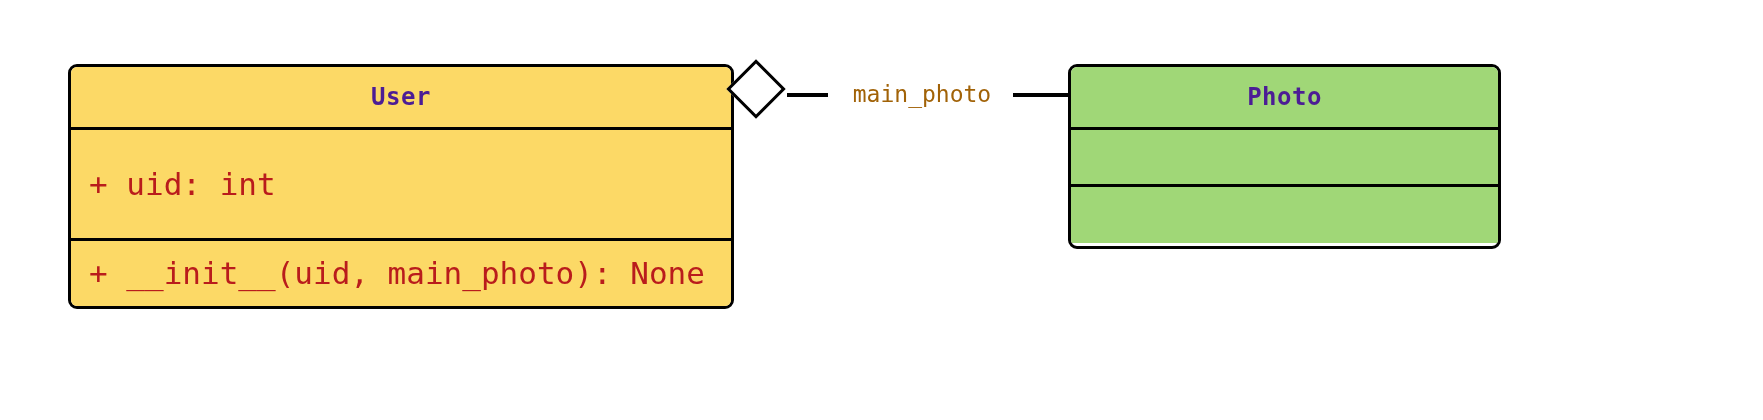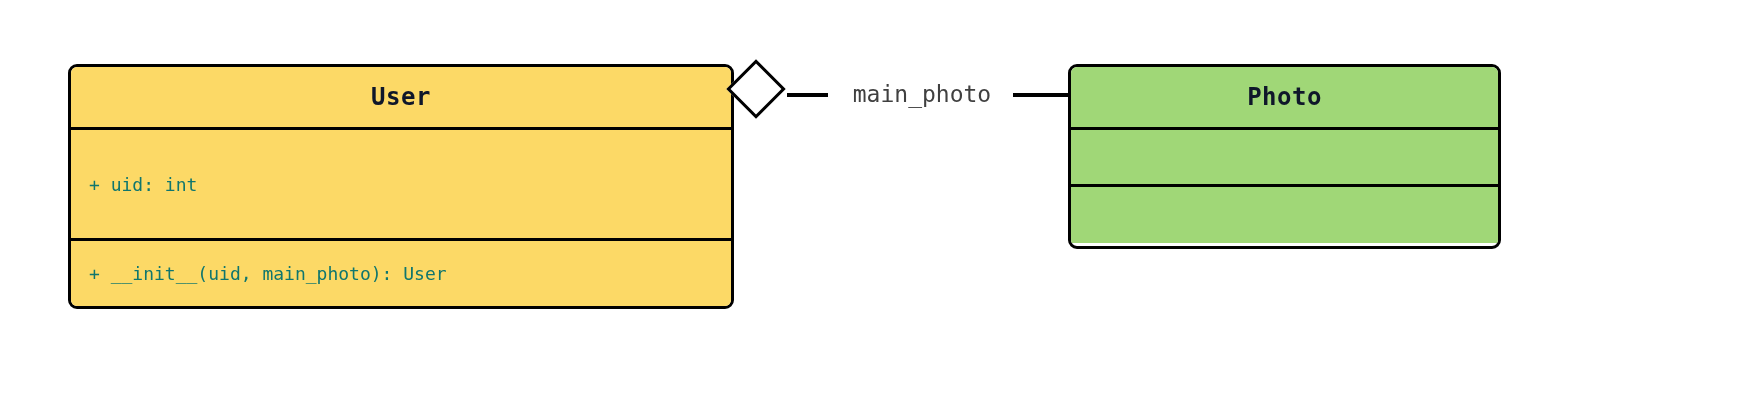--- a/index.html
+++ b/index.html
@@ -36,33 +36,33 @@
   }
   .uml-compartment + .uml-compartment {
     border-top: 3px solid #000000;
   }
   .uml-title {
     display: flex;
     align-items: center;
     justify-content: center;
     font-weight: bold;
     font-size: 24px;
-    color: #0f172a;
+    color: #4c1d95;
     letter-spacing: 0.5px;
   }
   .uml-members {
     display: flex;
     flex-direction: column;
     justify-content: center;
     padding: 0 18px;
   }
   .uml-member {
-    font-size: 18px;
+    font-size: 31px;
     line-height: 31px;
-    color: #0f766e;
+    color: #b91c1c;
     white-space: pre;
   }
   .uml-member b {
     font-weight: bold;
   }
 
   
   .class-user  .uml-compartment { background: #fcd966; }
   .class-photo .uml-compartment { background: #a0d777; }
 
@@ -99,39 +99,39 @@
   }
 
   .connector-label {
     position: absolute;
     left: 828px;
     top: 79px;
     width: 188px;
     text-align: center;
     font-size: 23px;
     line-height: 30px;
-    color: #404040;
+    color: #a16207;
     background: #ffffff;
     white-space: pre;
   }
 </style>
 </head>
 <body>
 
 <div id="canvas">
 
   <div class="uml-class class-user">
     <div class="uml-compartment c-title uml-title">User</div>
 
     <div class="uml-compartment c-attrs uml-members">
       <div class="uml-member"><span>+ uid: int</span></div>
     </div>
 
     <div class="uml-compartment c-methods uml-members">
-      <div class="uml-member"><span>+ __init__(uid, main_photo): User</span></div>
+      <div class="uml-member"><span>+ __init__(uid, main_photo): None</span></div>
     </div>
   </div>
 
   <div class="agg-diamond"></div>
   <div class="connector-line line-seg-a"></div>
   <div class="connector-label">main_photo</div>
   <div class="connector-line line-seg-b"></div>
 
   <div class="uml-class class-photo">
     <div class="uml-compartment c-title uml-title">Photo</div>

